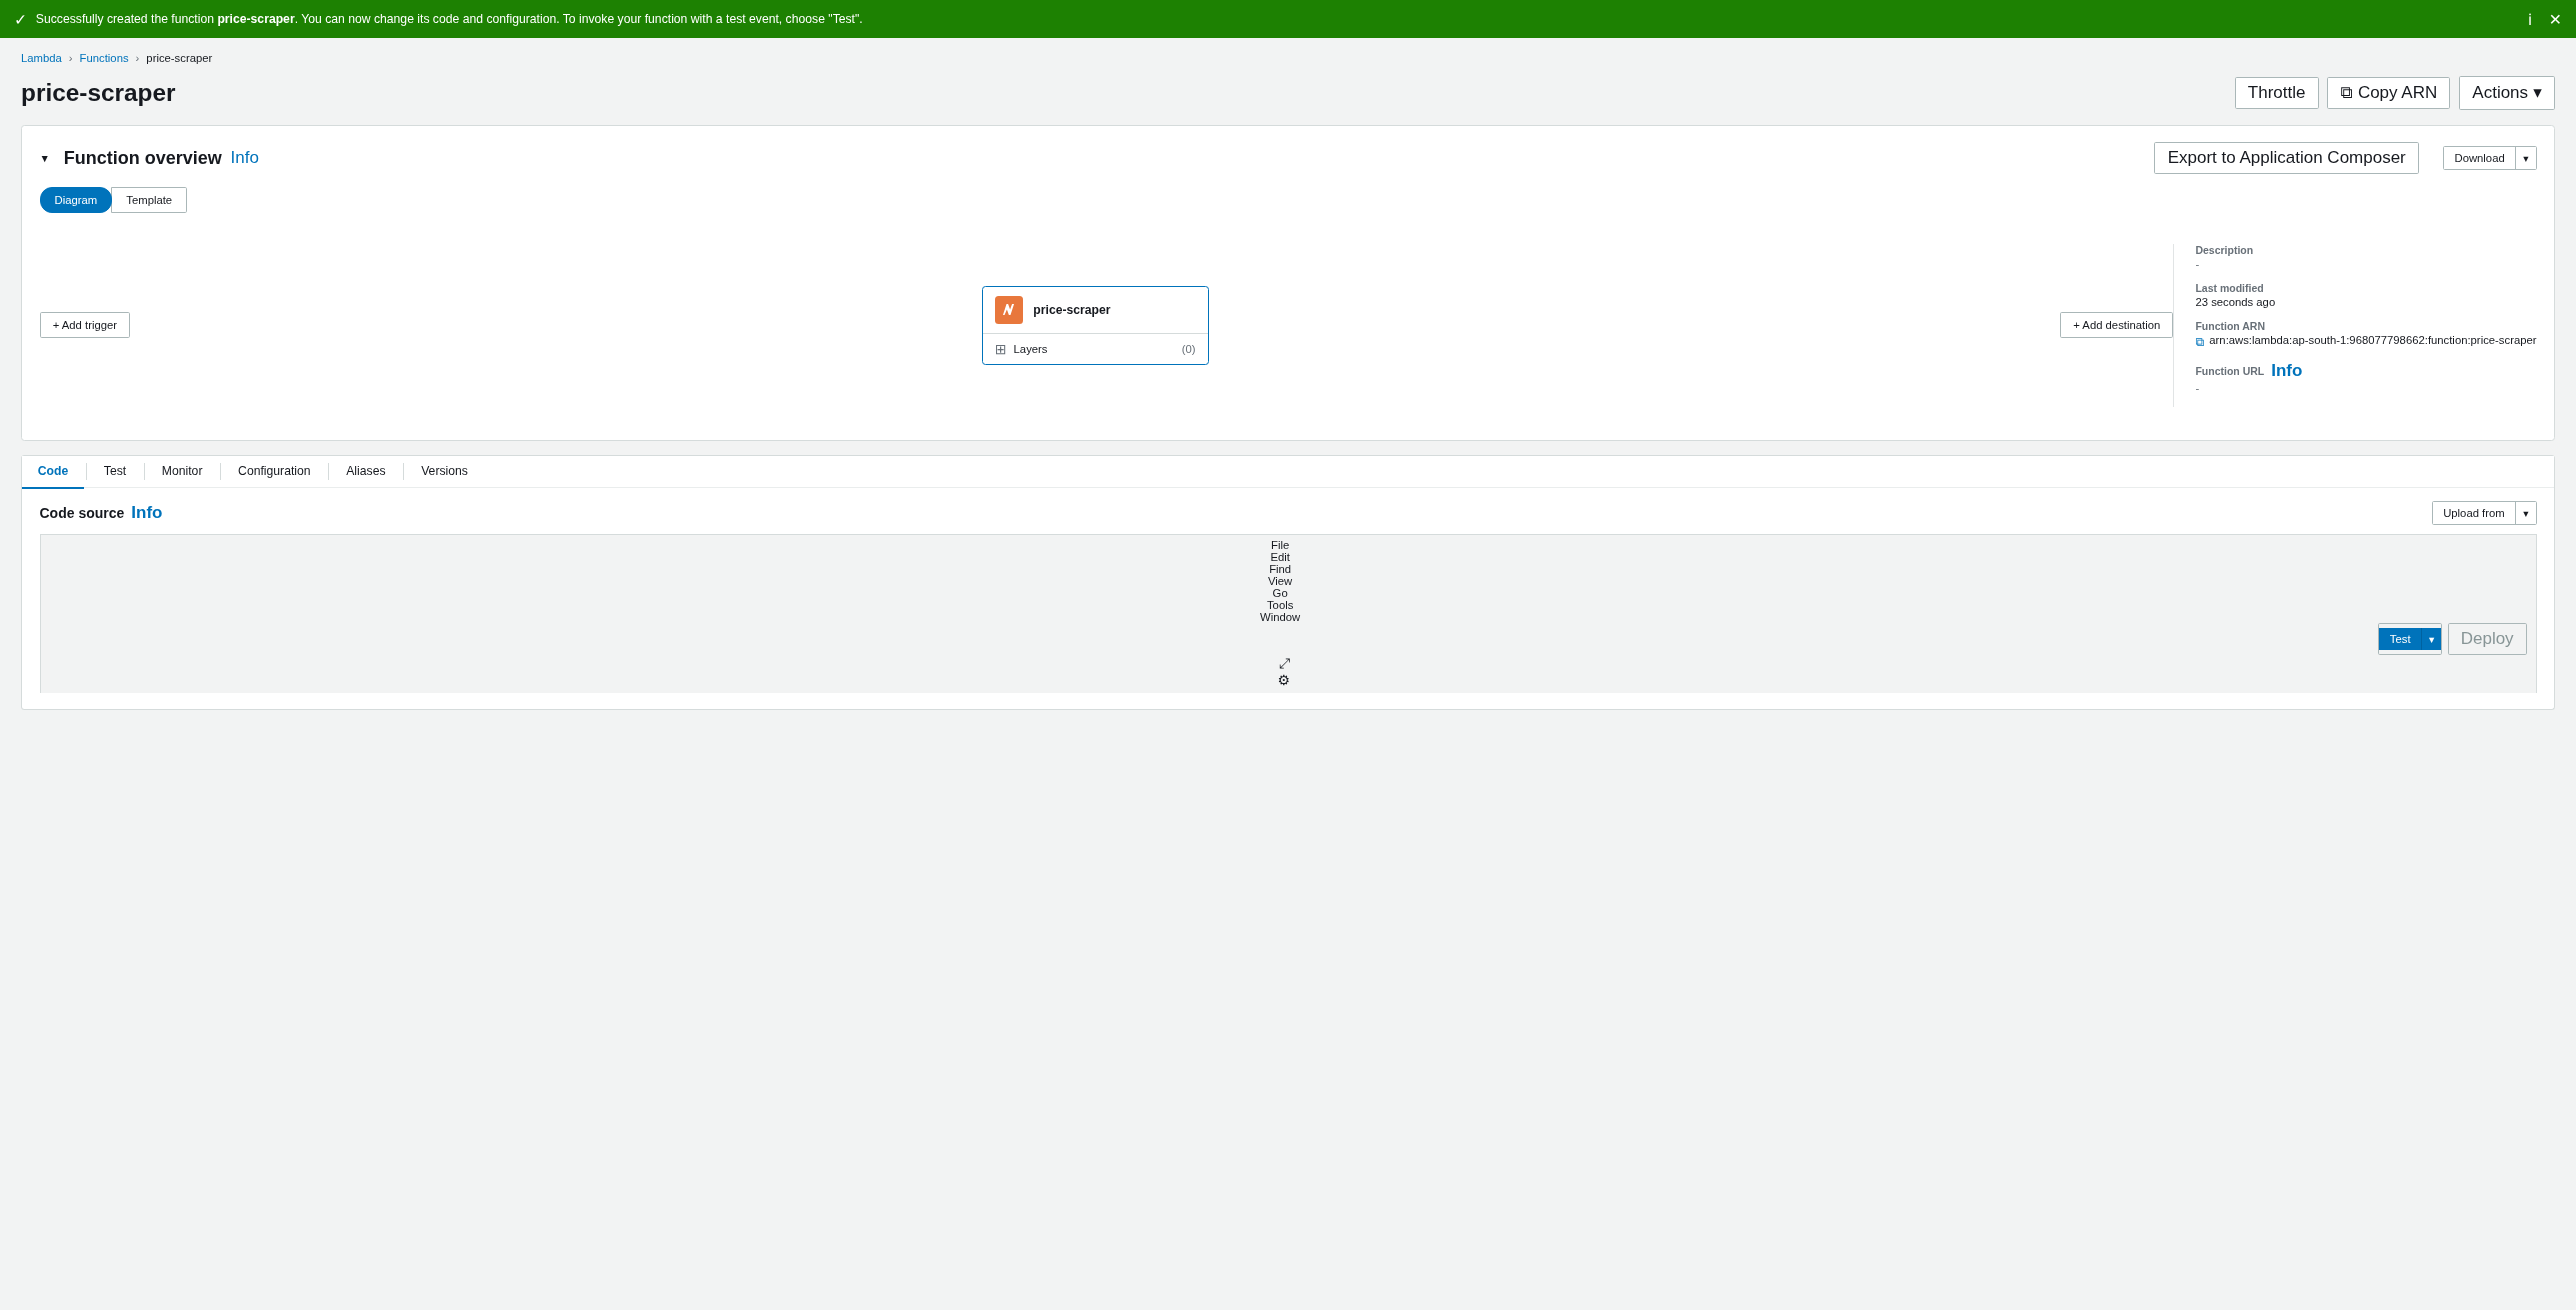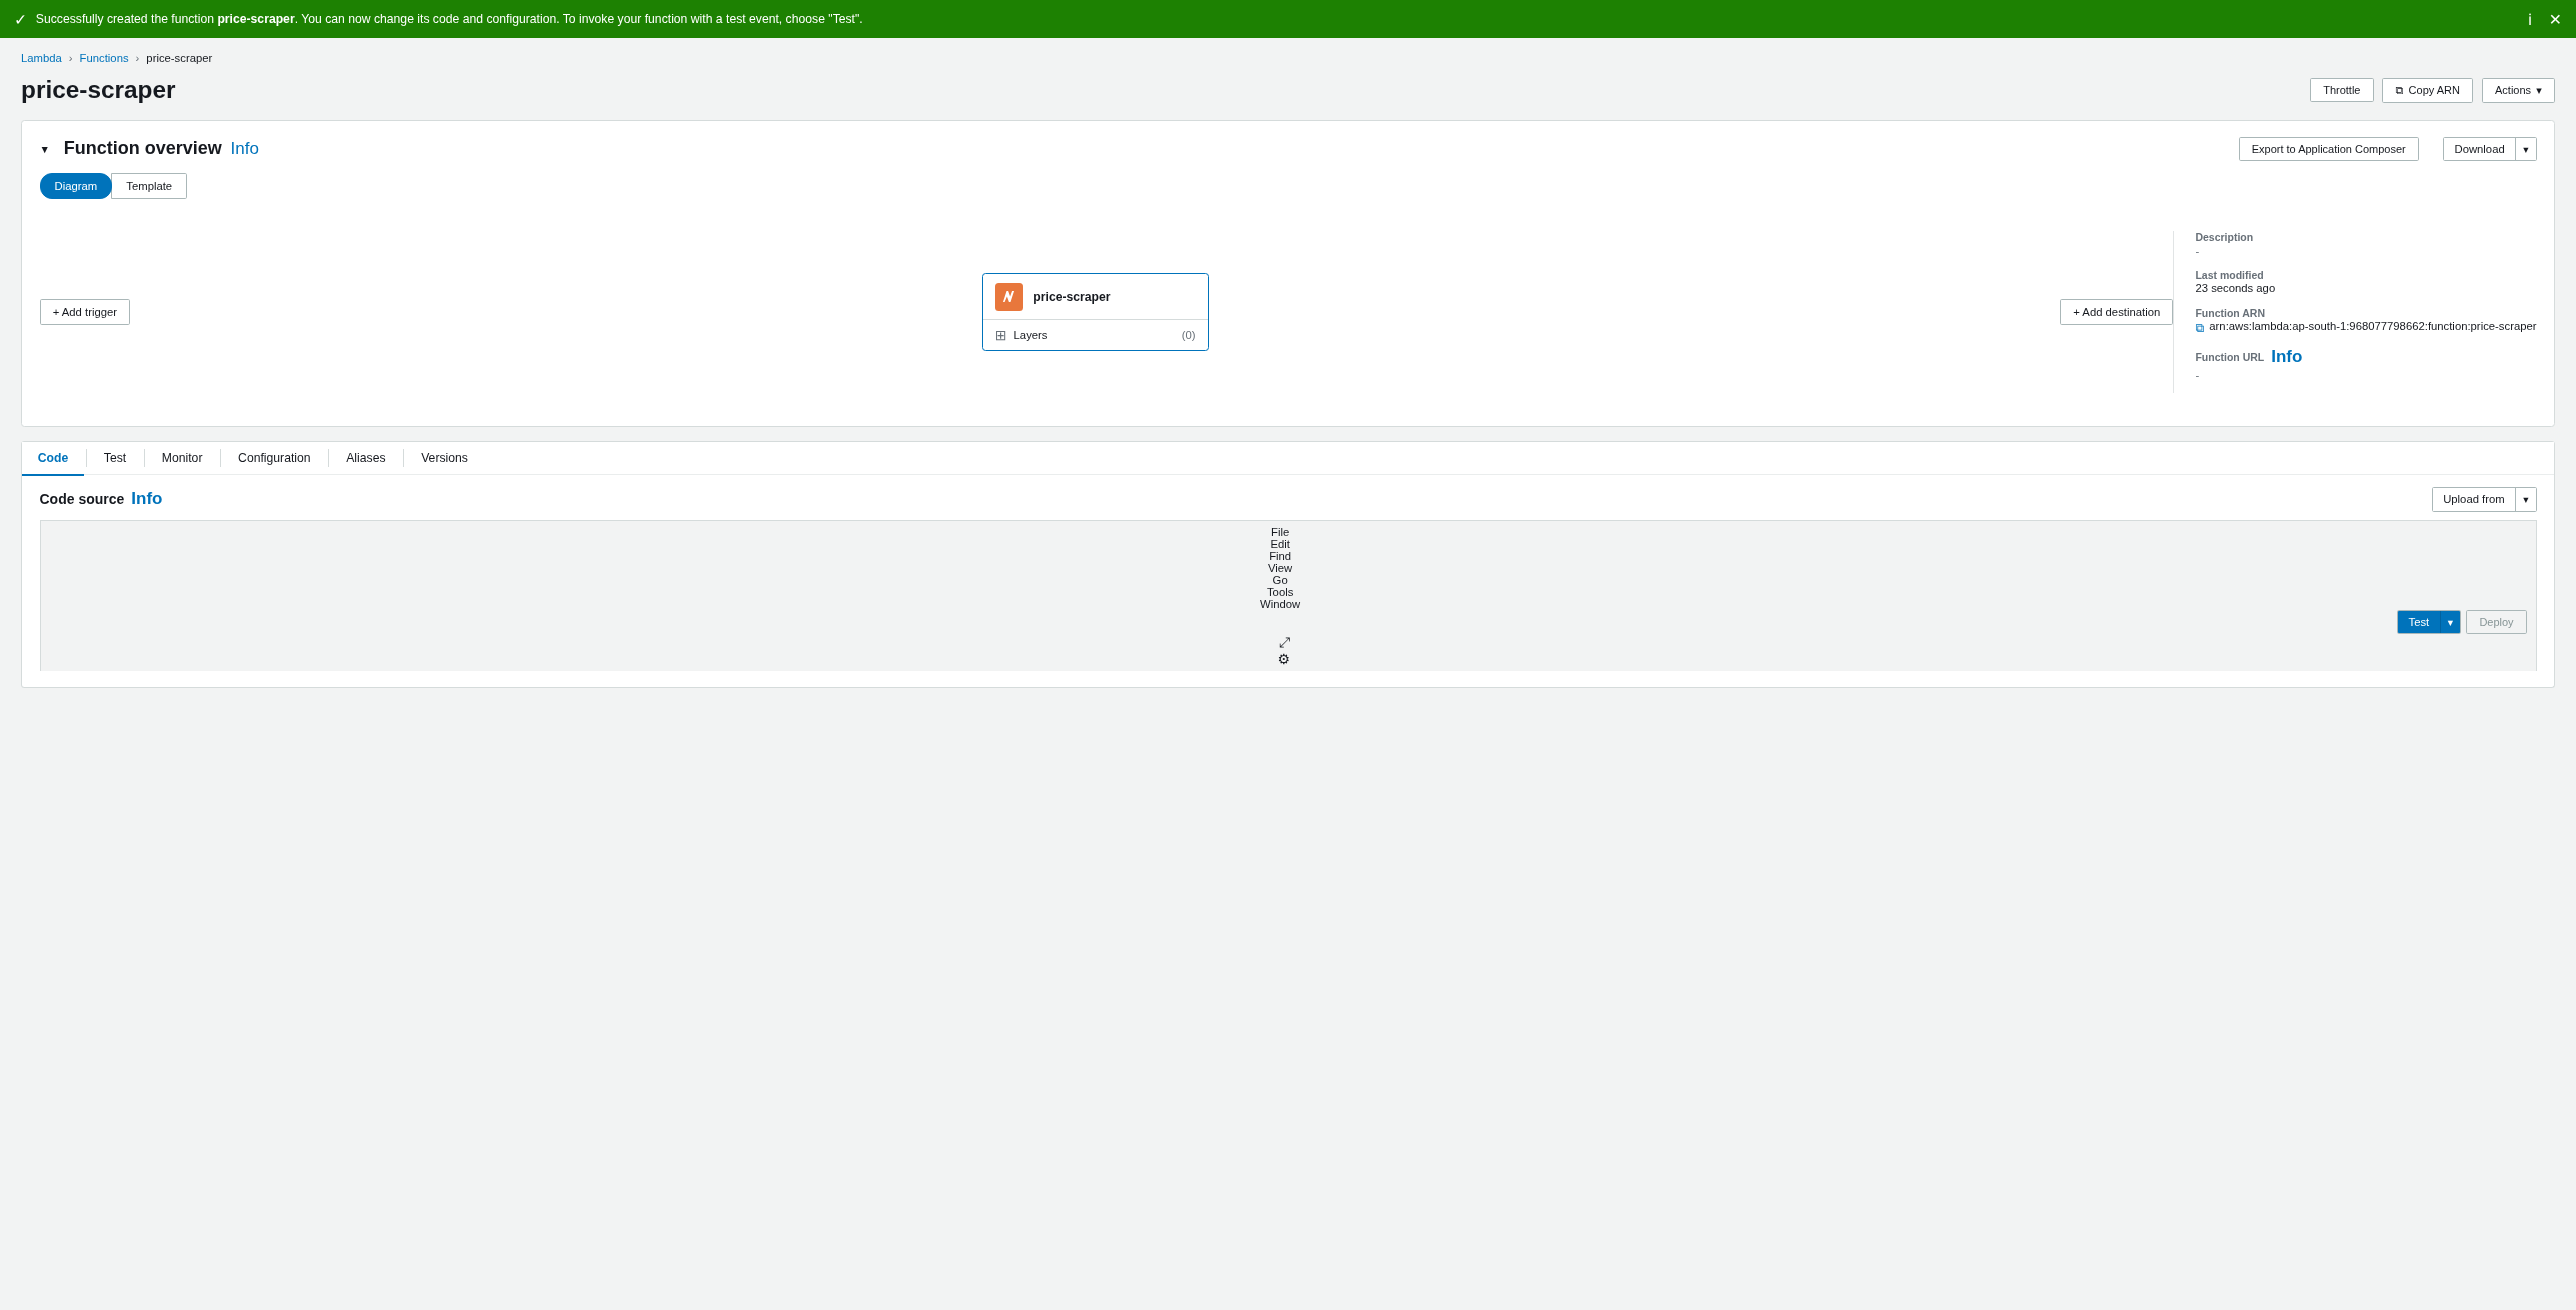--- a/index.html
+++ b/index.html
@@ -42,29 +42,29 @@
     .page-title { font-size: 24.4px; font-weight: 700; color: #16191f; }
     .header-actions { display: flex; gap: 8.7px; align-items: center; }
 
     
     .btn {
       border: 0.9px solid #aab7b8;
       background: #fff;
       padding: 5.2px 12.2px;
       border-radius: 1.7px;
       cursor: pointer;
-      font-size: 11px;
+      font-size: 17px;
       color: #16191f;
       display: inline-flex; align-items: center; gap: 5.2px;
     }
     .btn-disabled {
       background: #f2f3f3; border-color: #aab7b8; color: #879596; cursor: default;
     }
     .btn-split {
-      display: inline-flex; align-items: flex-start;
+      display: inline-flex; align-items: center;
       border: 0.9px solid #aab7b8; border-radius: 1.7px; overflow: hidden;
     }
     .btn-split .split-main {
       padding: 5.2px 10.5px; background: #fff; color: #16191f; font-size: 11.3px;
       cursor: pointer; border: none; border-right: 0.9px solid #aab7b8;
     }
     .btn-split .split-arrow {
       padding: 5.2px 7px; background: #fff; color: #16191f; font-size: 10.5px;
       cursor: pointer; border: none;
     }

